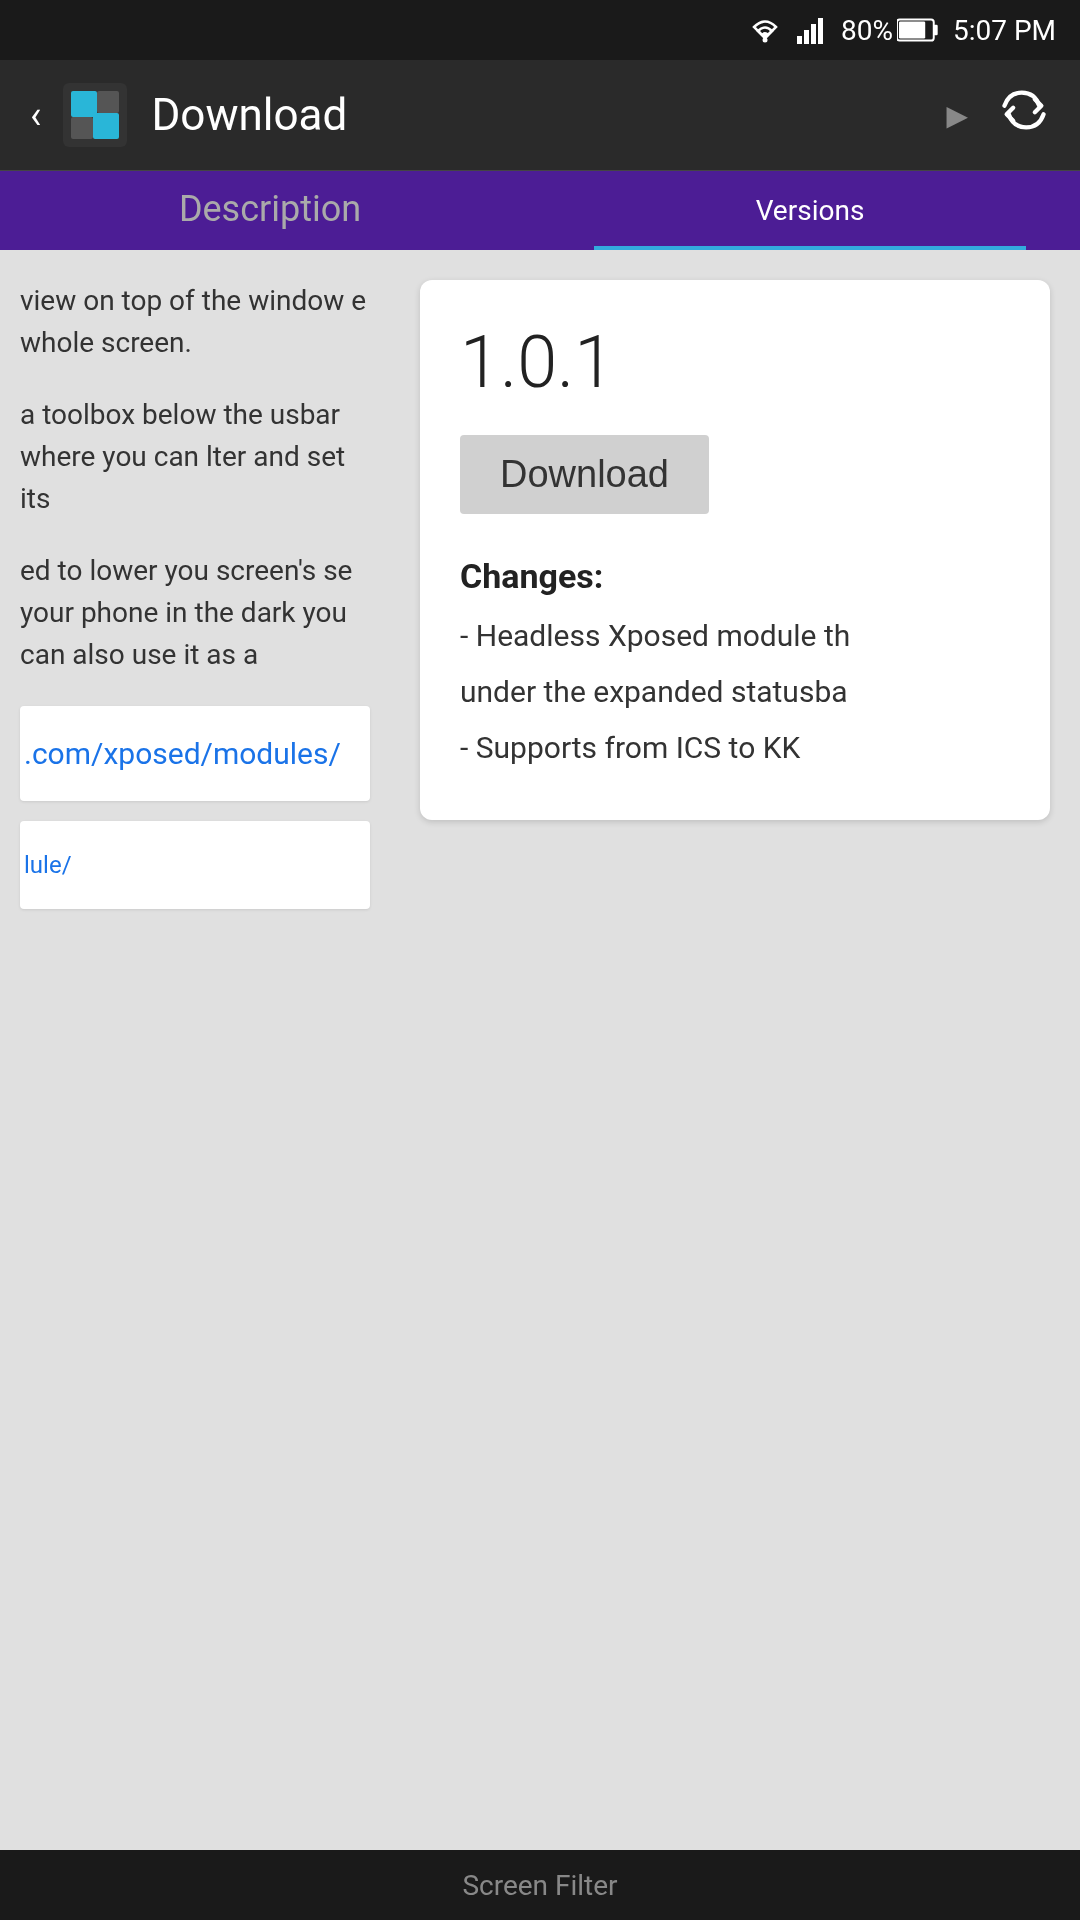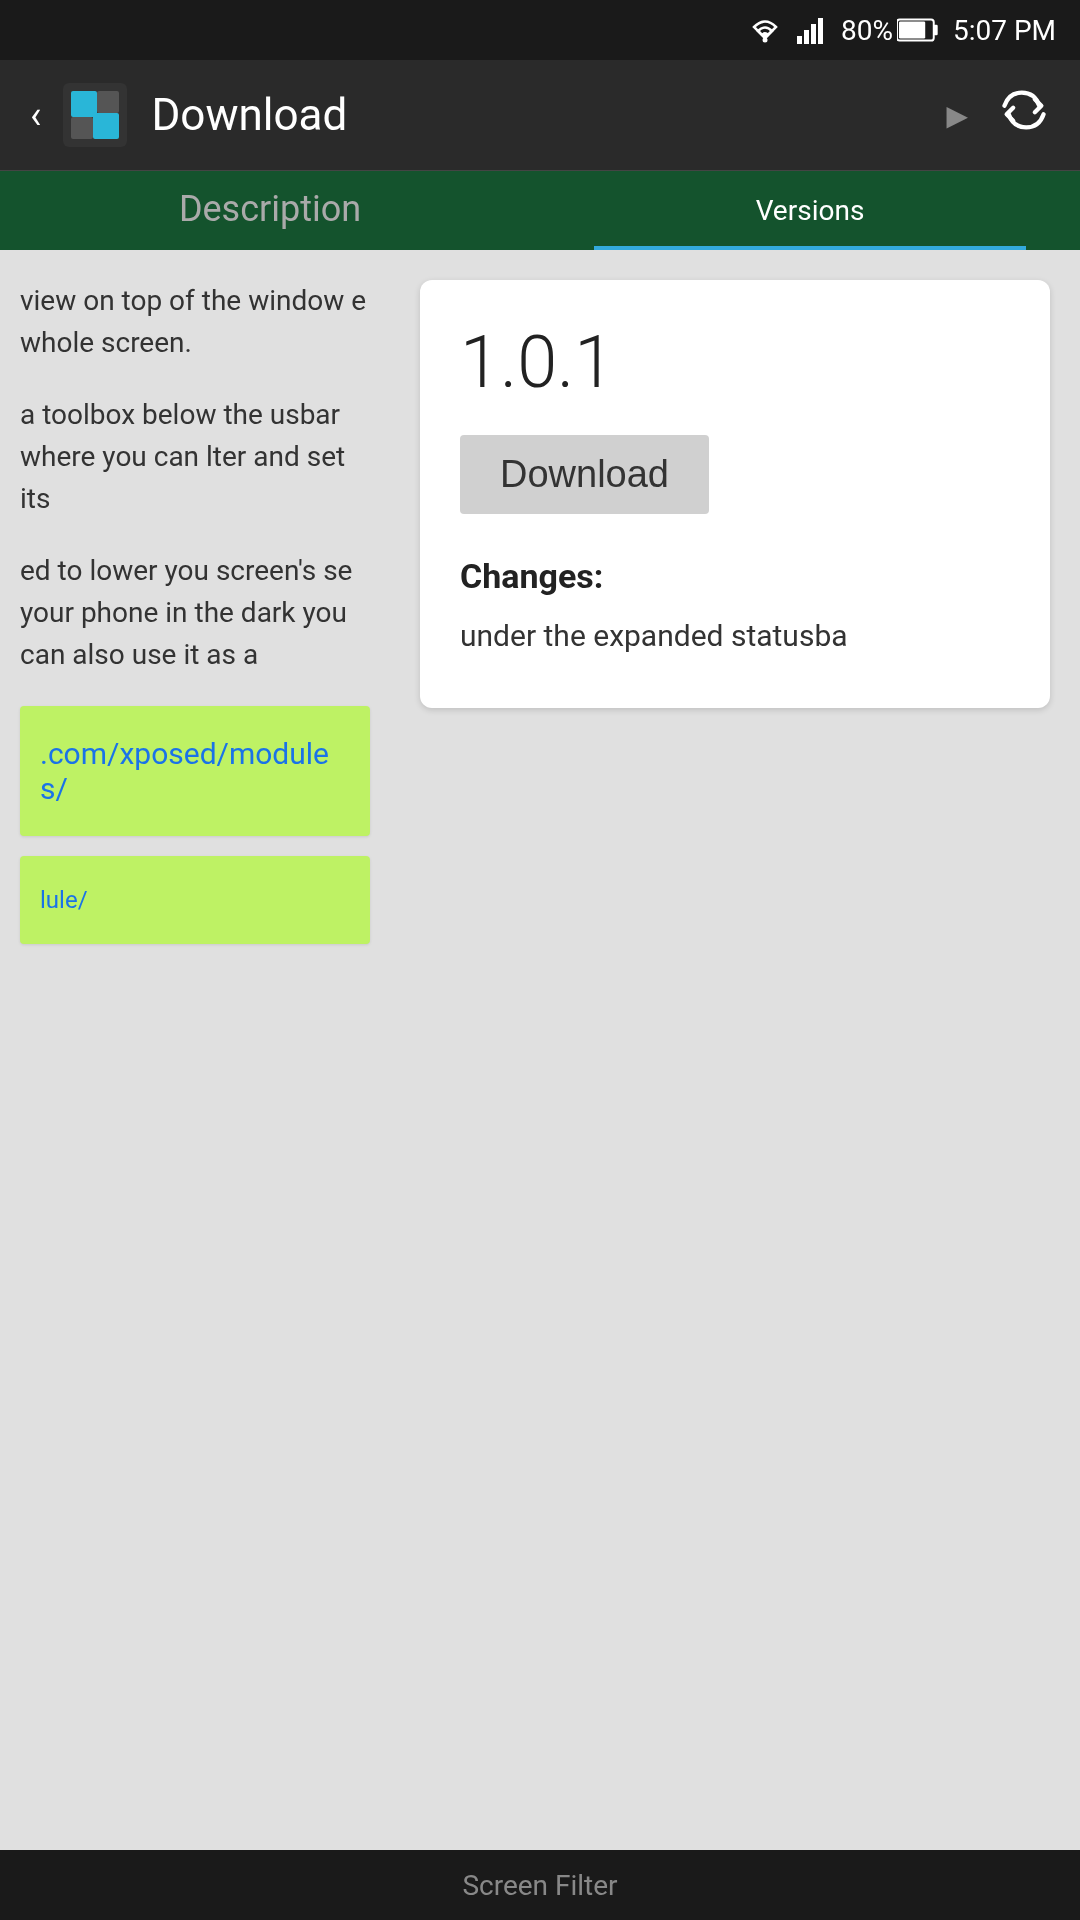--- a/index.html
+++ b/index.html
@@ -79,21 +79,21 @@
       color: white;
       font-size: 40px;
       cursor: pointer;
       padding: 10px;
     }
 
     
     .tabs {
       width: 100%;
       height: 80px;
-      background: #14532d;
+      background: #4c1d95;
       display: flex;
       align-items: stretch;
       border-top: 1px solid #444;
       justify-content: center;
     }
     .tab {
       flex: 1;
       display: flex;
       align-items: center;
       justify-content: center;
@@ -140,23 +140,23 @@
       color: #333;
       line-height: 1.5;
       margin-bottom: 30px;
     }
     .description-text p {
       margin-bottom: 30px;
     }
 
     
     .link-card {
-      background: #bef264;
+      background: #ffffff;
       border-radius: 4px;
-      padding: 30px 20px;
+      padding: 30px 4px;
       margin-bottom: 20px;
       box-shadow: 0 1px 3px rgba(0,0,0,0.1);
     }
     .link-text {
       font-size: 30px;
       color: #1a73e8;
       word-break: break-all;
     }
     .link-text-2 {
       font-size: 24px;
@@ -313,21 +313,23 @@
       <span class="link-text-2">lule/</span>
     </div>
   </div>
 
   <div class="right-panel">
     <div class="version-card">
       <div class="version-number">1.0.1</div>
       <button class="download-btn">Download</button>
       <div class="changes-section">
         <div class="changes-title">Changes:</div>
+        <div class="changes-item">- Headless Xposed module th</div>
         <div class="changes-item">under the expanded statusba</div>
+        <div class="changes-item">- Supports from ICS to KK</div>
       </div>
     </div>
   </div>
 
 </div>
 
 <div class="bottom-bar">
   <span class="bottom-bar-text">Screen Filter</span>
 </div>
 

